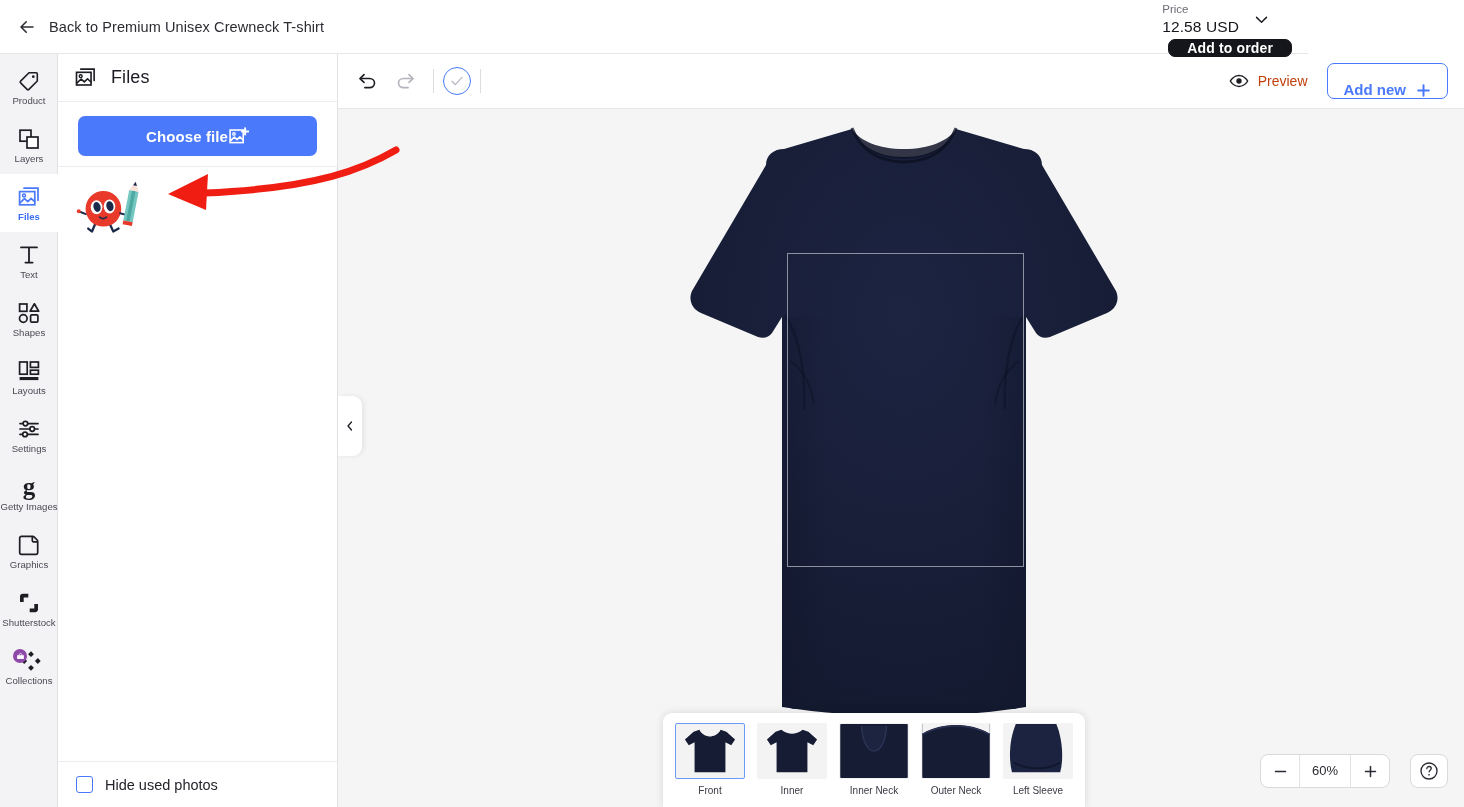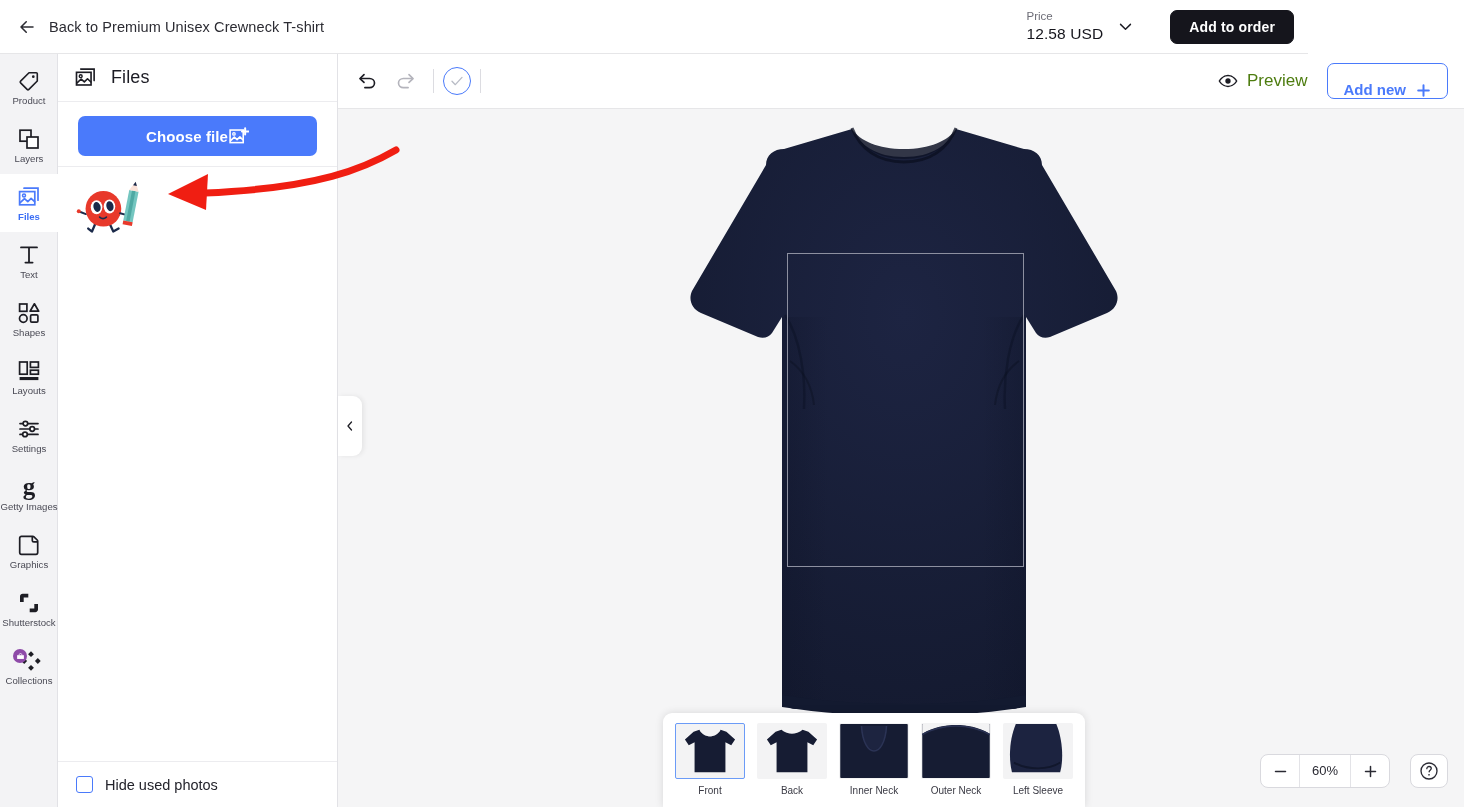--- a/index.html
+++ b/index.html
@@ -22,21 +22,21 @@
   .back-btn {
     display: flex; align-items: center; gap: 13px;
     margin-left: 14px; cursor: pointer;
     padding: 6px 4px; border-radius: 4px;
   }
   .back-arrow { width: 18px; height: 18px; display: block; flex: none; }
   .back-label { font-size: 14.5px; color: #2c2c33; letter-spacing: .1px; white-space: nowrap; }
 
   .header-right {
     margin-left: auto; display: flex; align-items: center; gap: 0;
-    padding-right: 14px; height: 100%;
+    padding-right: 14px; height: 100%; flex-direction: column;
   }
   .price-block {
     display: flex; align-items: center; gap: 14px;
     cursor: pointer; padding: 2px 2px 2px 8px; margin-right: 22px;
   }
   .price-text { display: flex; flex-direction: column; line-height: 1.28; }
   .price-label { font-size: 11.5px; color: #6c6c76; }
   .price-value { font-size: 15.5px; font-weight: normal; color: #15151c; letter-spacing: .1px; }
   .chev-down { width: 17px; height: 17px; display: block; }
 
@@ -148,21 +148,21 @@
   .check-circle {
     width: 28px; height: 28px; border-radius: 50%;
     border: 1.6px solid #4a7afb; display: flex; align-items: center;
     justify-content: center; cursor: pointer; background: #fff;
   }
   .check-circle svg { width: 16px; height: 16px; display: block; }
 
   .toolbar-right { margin-left: auto; display: flex; align-items: center; gap: 16px; }
   .preview-btn {
     display: flex; align-items: center; gap: 9px; cursor: pointer;
-    font-size: 17px; color: #4d7c0f; padding: 5px 3px;
+    font-size: 14px; color: #c2410c; padding: 5px 3px;
   }
   .preview-btn svg { width: 20px; height: 20px; display: block; }
   .addnew-btn {
     height: 36px; padding: 0 16px; border-radius: 7px;
     border: 1.4px solid #4a7afb; background: #fff; color: #4a7afb;
     font-size: 15px; font-weight: bold; display: flex; align-items: flex-end;
     gap: 10px; cursor: pointer;
   }
   .addnew-btn svg { width: 15px; height: 15px; display: block; }
 
@@ -534,21 +534,21 @@
       </div>
       <div class="thumb-cap">Front</div>
     </div>
 
     <div class="thumb">
       <div class="thumb-img">
         <svg viewBox="0 0 70 56" style="width:100%;height:100%;display:block;">
           <path d="M24 6 L18 8 L9 16 L13 22 L19 19 L19 50 L51 50 L51 19 L57 22 L61 16 L52 8 L46 6 C43 9 38 10 35 10 C32 10 27 9 24 6 Z" fill="#161c33"></path>
         </svg>
       </div>
-      <div class="thumb-cap">Back</div>
+      <div class="thumb-cap">Inner</div>
     </div>
 
     <div class="thumb">
       <div class="thumb-img">
         <svg viewBox="0 0 70 56" style="width:100%;height:100%;display:block;">
           <rect x="0" y="0" width="70" height="56" fill="#161c33"></rect>
           <path d="M22 2 C23 18 29 27 35 27 C41 27 47 18 48 2 Z" fill="#1d2440"></path>
           <path d="M22 2 C23 19 29 28 35 28 C41 28 47 19 48 2" fill="none" stroke="#2b3355" stroke-width="1.6"></path>
         </svg>
       </div>

